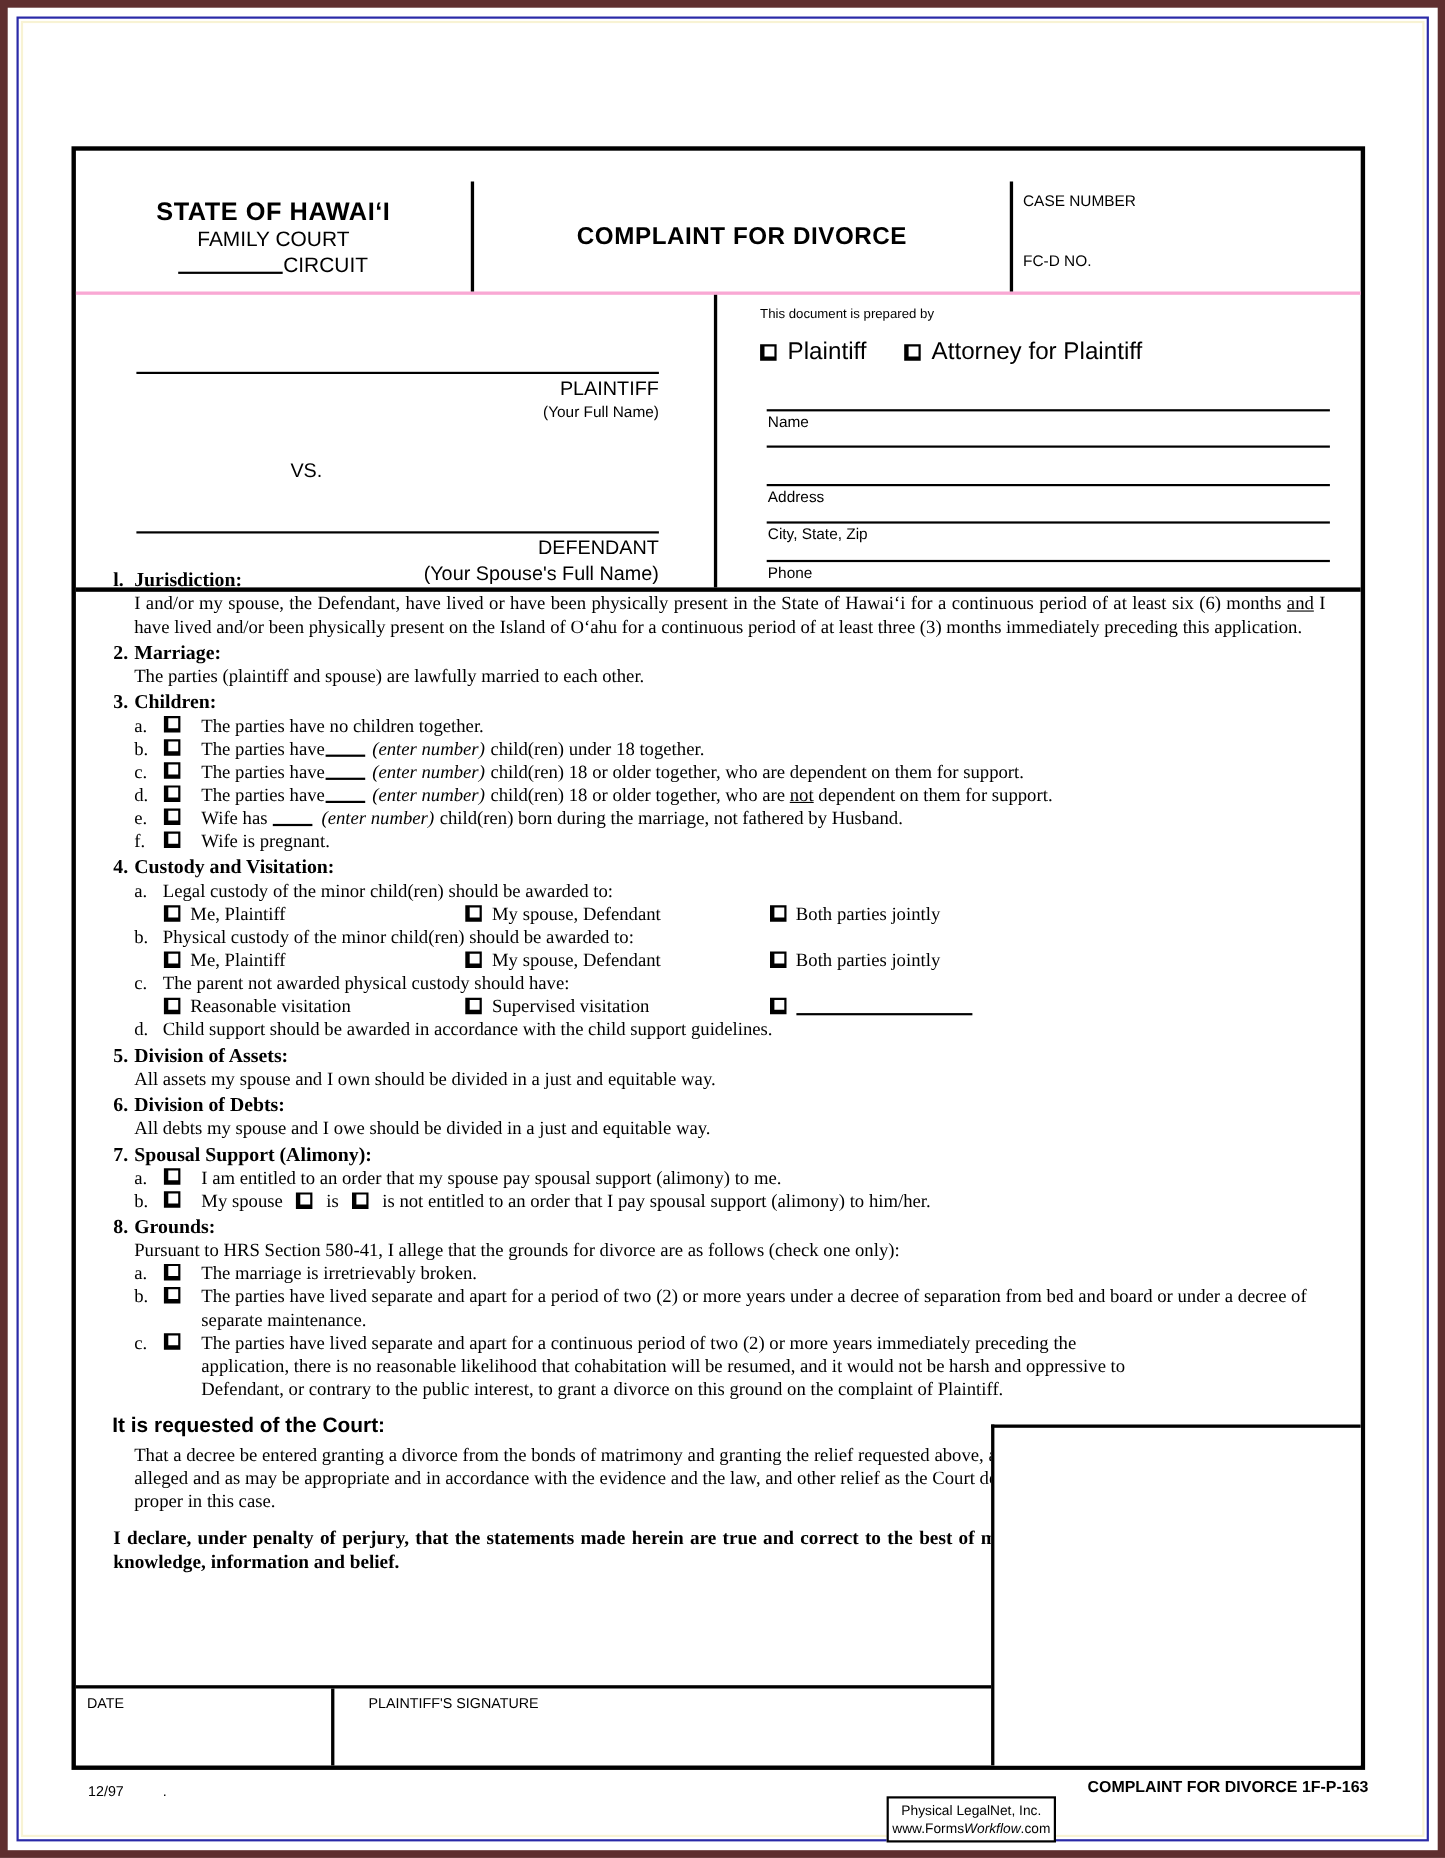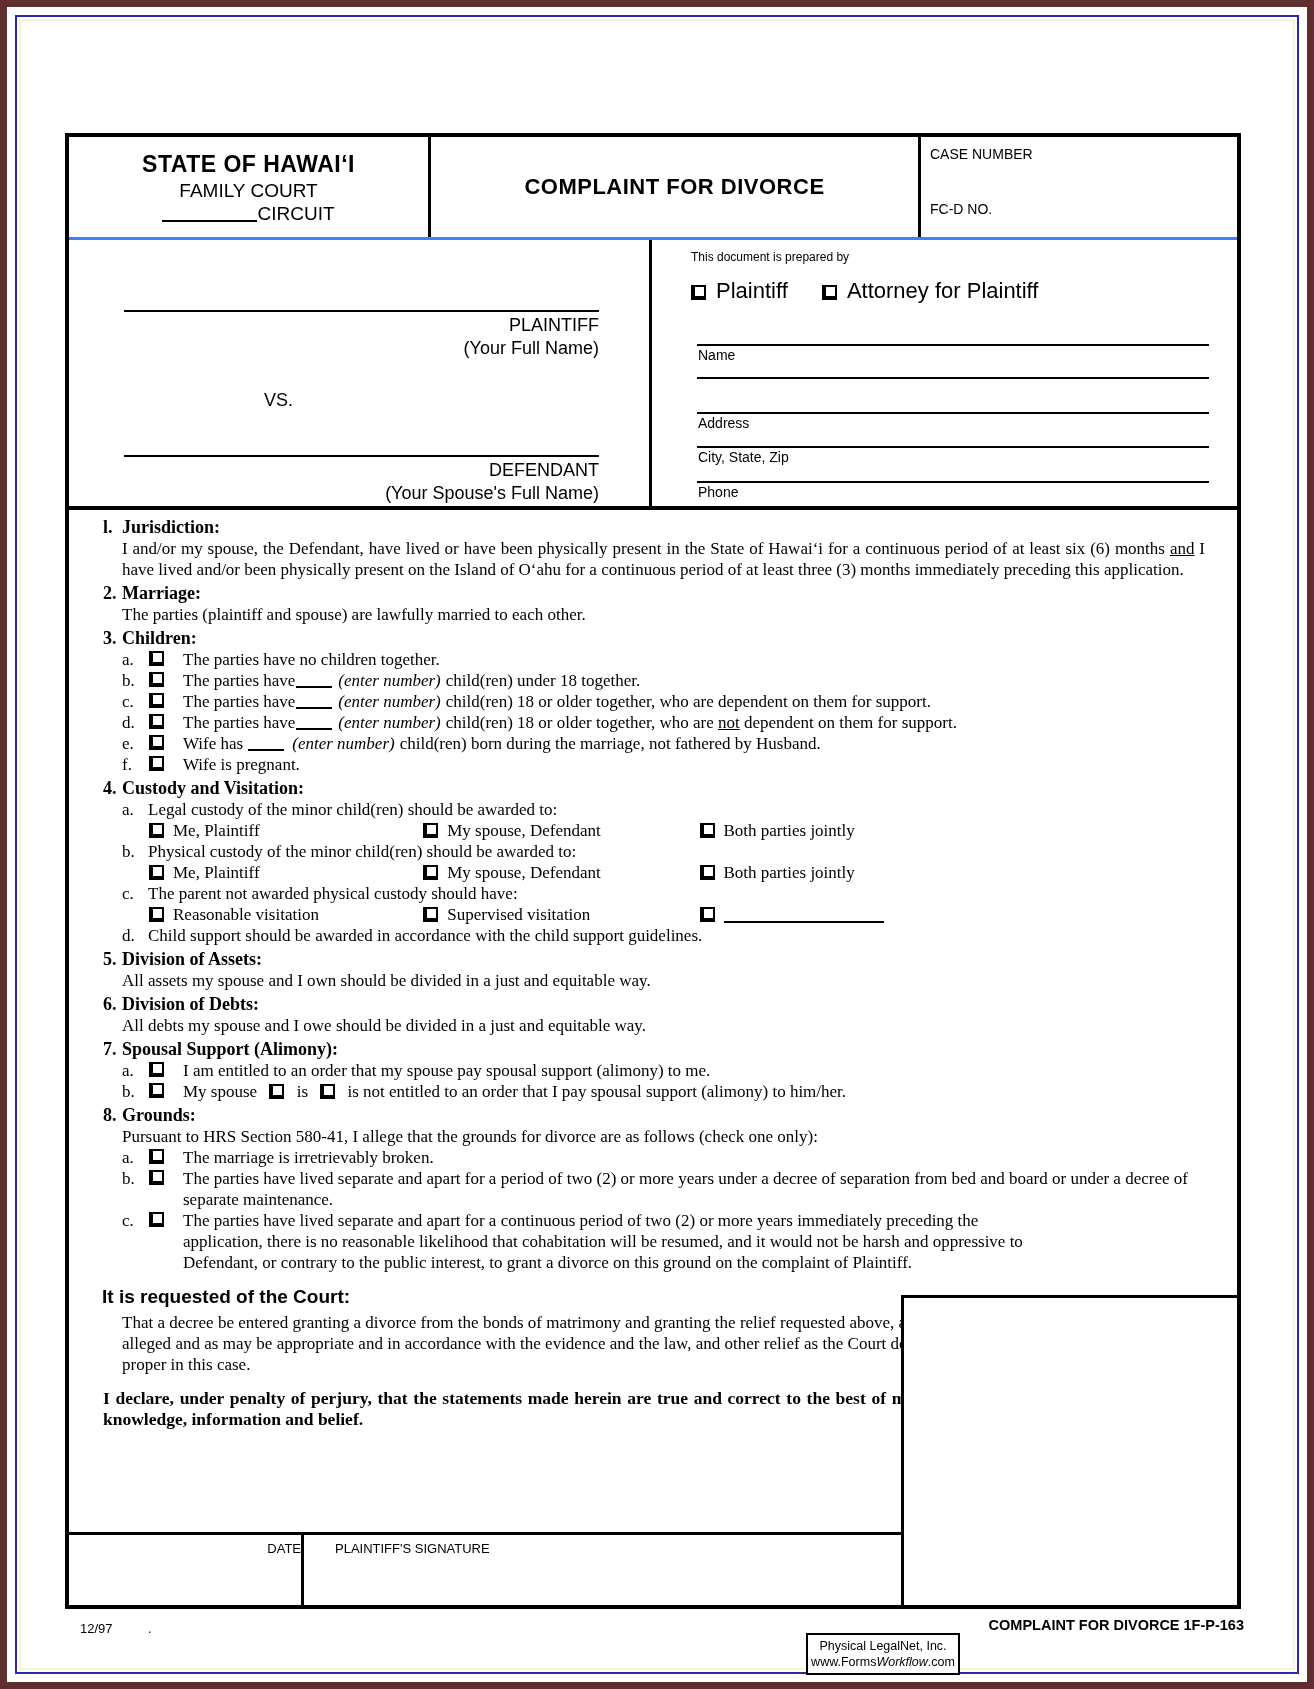--- a/index.html
+++ b/index.html
@@ -10,41 +10,41 @@
   .frame-blue{position:absolute;inset:15px;border:2px solid #2a2aa8;pointer-events:none;}
   .frame-cream{position:absolute;inset:19px;border:2px solid #f8f3d4;pointer-events:none;}
   .u{text-decoration:underline;}
   .it{font-style:italic;}
 
   
   .form{position:absolute;left:65px;top:133px;width:1176px;height:1476px;
         border:4px solid #000;box-sizing:border-box;}
 
   
-  .hdr{display:flex;height:100px;border-bottom:3px solid #3b82f6;}
+  .hdr{display:flex;height:100px;border-bottom:3px solid #f9a8d4;margin-top:28px;}
   .hdr-c1{width:362px;border-right:3px solid #000;text-align:center;padding-top:14px;box-sizing:border-box;}
   .hdr-c1 .state{font:bold 23px "Liberation Sans",sans-serif;letter-spacing:.5px;}
   .hdr-c1 .court{font:19px "Liberation Sans",sans-serif;margin-top:2px;}
   .hdr-c1 .circuit{font:19px "Liberation Sans",sans-serif;margin-top:1px;}
   .hdr-c2{width:487px;border-right:3px solid #000;display:flex;align-items:center;justify-content:center;}
   .hdr-c2 .title{font:bold 22px "Liberation Sans",sans-serif;letter-spacing:.5px;}
   .hdr-c3{flex:1;position:relative;font:14px "Liberation Sans",sans-serif;}
   .case-label{position:absolute;left:9px;top:9px;}
   .fcd{position:absolute;left:9px;top:64px;}
 
   .blank{display:inline-block;border-bottom:2px solid #000;height:15px;vertical-align:-2px;}
 
   
   .row2{display:flex;height:266px;border-bottom:4px solid #000;}
   .parties{width:580px;border-right:3px solid #000;position:relative;font:17px "Liberation Sans",sans-serif;}
   .pline{position:absolute;border-bottom:2px solid #000;height:0;}
   .p-ul1{left:55px;width:475px;top:70px;}
   .p-ul2{left:55px;width:475px;top:215px;}
   .p-lab1{position:absolute;right:50px;top:75px;font-size:18px;}
-  .p-hint1{position:absolute;right:50px;top:98px;font-size:18px;}
+  .p-hint1{position:absolute;right:50px;top:98px;font-size:14px;}
   .p-vs{position:absolute;left:195px;top:150px;font-size:18px;}
   .p-lab2{position:absolute;right:50px;top:220px;font-size:18px;}
   .p-hint2{position:absolute;right:50px;top:243px;font-size:18px;}
   .prep{flex:1;position:relative;font:16px "Liberation Sans",sans-serif;}
   .prep-title{position:absolute;left:39px;top:10px;font-size:12px;}
   .prep-opts{position:absolute;left:39px;top:38px;font-size:22px;}
   .prep-opts .cb{margin-right:10px;}
   .prep-opts .opt2{margin-left:28px;}
   .fline{position:absolute;left:45px;width:512px;border-bottom:2px solid #000;height:0;}
   .flab{position:absolute;left:46px;font-size:14px;}
@@ -82,21 +82,21 @@
   .gc{width:846px;}
   .req-h{font:bold 19px "Liberation Sans",sans-serif;margin:13px 0 4px 0;}
   .req-b{width:812px;margin-left:20px;text-align:justify;}
   .decl{width:812px;margin:13px 0 0 1px;font-weight:bold;text-align:justify;font-size:17.5px;}
 
   
   .stamp{position:absolute;right:0;bottom:0;left:832px;top:1158px;
          border-left:3px solid #000;border-top:3px solid #000;background:#fff;}
   .sigrow{position:absolute;left:0;bottom:0;width:832px;height:73px;border-top:3px solid #000;
           display:flex;font:13px "Liberation Sans",sans-serif;box-sizing:border-box;}
-  .datec{width:235px;border-right:3px solid #000;padding:6px 0 0 10px;box-sizing:border-box;text-align:right;}
+  .datec{width:235px;border-right:3px solid #000;padding:6px 0 0 10px;box-sizing:border-box;}
   .sigc{flex:1;padding:6px 0 0 12px;margin-left:19px;}
 
   
   .f-rev{position:absolute;left:80px;top:1621px;font:13px "Liberation Sans",sans-serif;}
   .f-dot{position:absolute;left:148px;top:1621px;font:13px "Liberation Sans",sans-serif;}
   .f-aln{position:absolute;left:806px;top:1633px;width:146px;border:2px solid #000;
          text-align:center;font:12.5px "Liberation Sans",sans-serif;line-height:16px;
          padding:3px 2px;background:#fff;}
   .f-code{position:absolute;right:70px;top:1617px;font:bold 14.5px "Liberation Sans",sans-serif;}
 </style>

